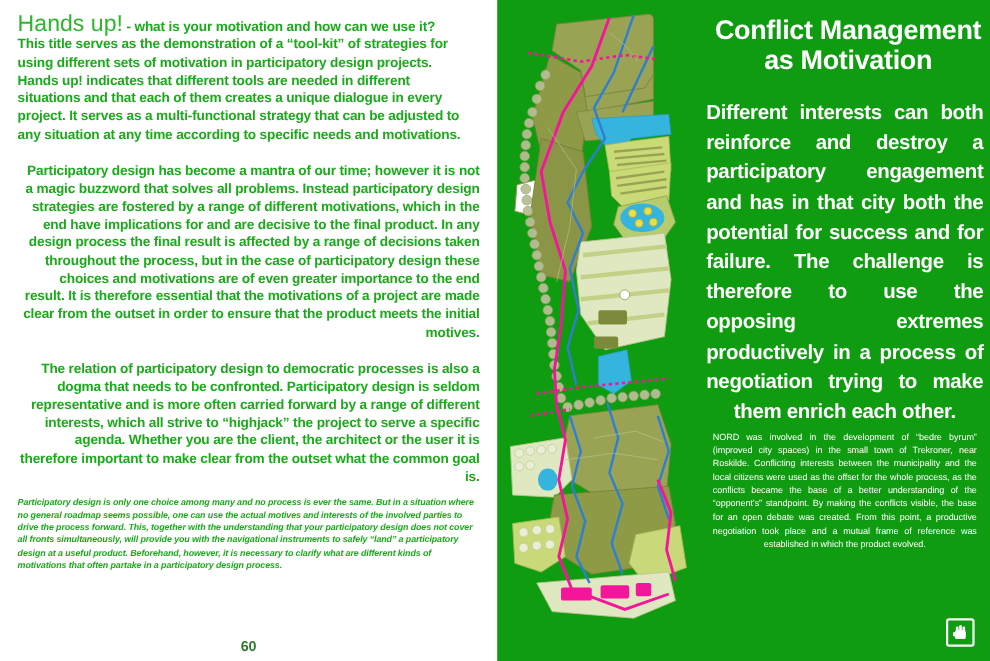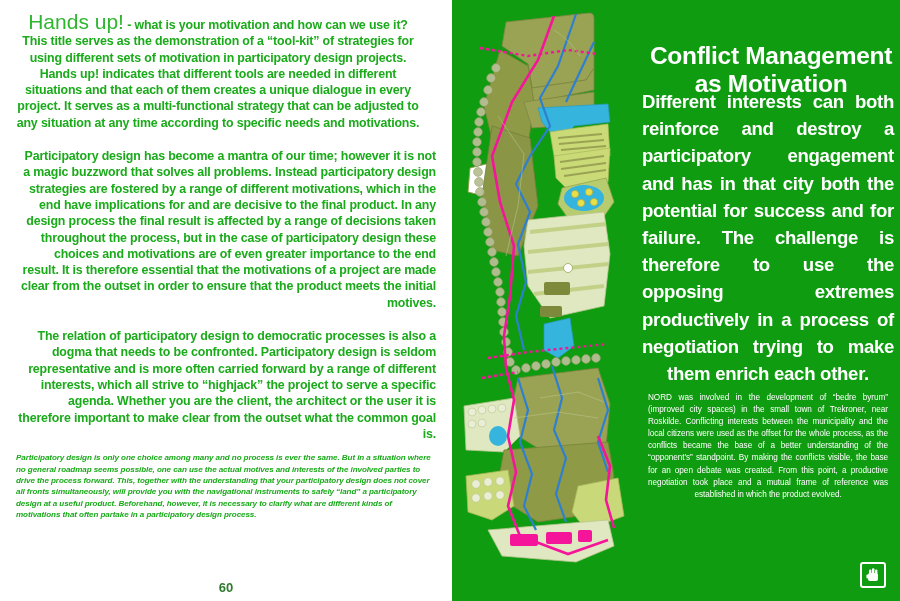--- a/index.html
+++ b/index.html
@@ -1,34 +1,34 @@
 <!DOCTYPE html>
 <html><head>
 <meta charset="utf-8">
 <style>
   html,body{margin:0;padding:0;background:#ffffff;}
   body{width:900px;height:601px;overflow:hidden;font-family:"Liberation Sans",sans-serif;}
   .spread{position:relative;width:900px;height:601px;background:#ffffff;}
 
   
   .page-left{position:absolute;left:0;top:0;width:452px;height:601px;background:#ffffff;box-sizing:border-box;padding:14px 16px 0 16px;}
-  .lead-para{margin:0 16px 10px 0;color:#1aaa1a;font-weight:bold;font-size:12.4px;line-height:16.3px;letter-spacing:-0.15px;text-align:center;}
+  .lead-para{margin:0 16px 10px 0;color:#1aaa1a;font-weight:bold;font-size:12.4px;line-height:16.3px;letter-spacing:-0.15px;text-align:left;}
   .lead-head{color:#2fb62f;font-weight:normal;font-size:21px;letter-spacing:0px;}
   .body-para{margin:0 0 10px 0;color:#1aaa1a;font-weight:bold;font-size:12.4px;line-height:16.3px;letter-spacing:-0.15px;text-align:right;}
   .para-gap{height:7px;}
   .fine-para{margin:6px 0 0 0;color:#1aaa1a;font-weight:bold;font-size:8.1px;line-height:11.4px;letter-spacing:-0.1px;font-style:italic;}
   .folio-left{position:absolute;left:0;right:0;bottom:6px;text-align:center;color:#2f7a2f;font-size:13px;font-weight:bold;}
 
   
   .page-right{position:absolute;left:452px;top:0;width:448px;height:601px;background:#109c10;overflow:hidden;}
 
   .map-wrap{position:absolute;left:6px;top:6px;width:186px;height:580px;}
   .map-svg{display:block;width:186px;height:580px;}
 
-  .r-title{position:absolute;left:196px;top:14px;width:246px;color:#ffffff;font-size:24.5px;font-weight:bold;line-height:28px;letter-spacing:-0.3px;text-align:center;margin-top:28px;}
+  .r-title{position:absolute;left:196px;top:14px;width:246px;color:#ffffff;font-size:24.5px;font-weight:bold;line-height:28px;letter-spacing:-0.3px;text-align:center;}
   .r-lead{position:absolute;left:190px;top:88px;width:252px;color:#ffffff;font-size:18.6px;font-weight:bold;line-height:27.2px;letter-spacing:-0.3px;text-align:justify;text-align-last:center;}
   .r-fine{position:absolute;left:196px;top:392px;width:240px;color:#ffffff;font-size:8.2px;font-weight:normal;line-height:12.1px;letter-spacing:-0.05px;text-align:justify;text-align-last:center;}
 
   .folio-right{position:absolute;left:0;right:0;bottom:16px;text-align:center;color:#0c7a0c;font-size:7.5px;font-weight:bold;}
 
   .logo{position:absolute;right:14px;bottom:13px;width:26px;height:26px;border:2px solid #ffffff;border-radius:3px;box-sizing:border-box;display:flex;align-items:center;justify-content:center;}
   .logo svg{display:block;}
 
   .gutter{position:absolute;left:450px;top:0;width:2px;height:601px;background:#ffffff;}
 </style>

